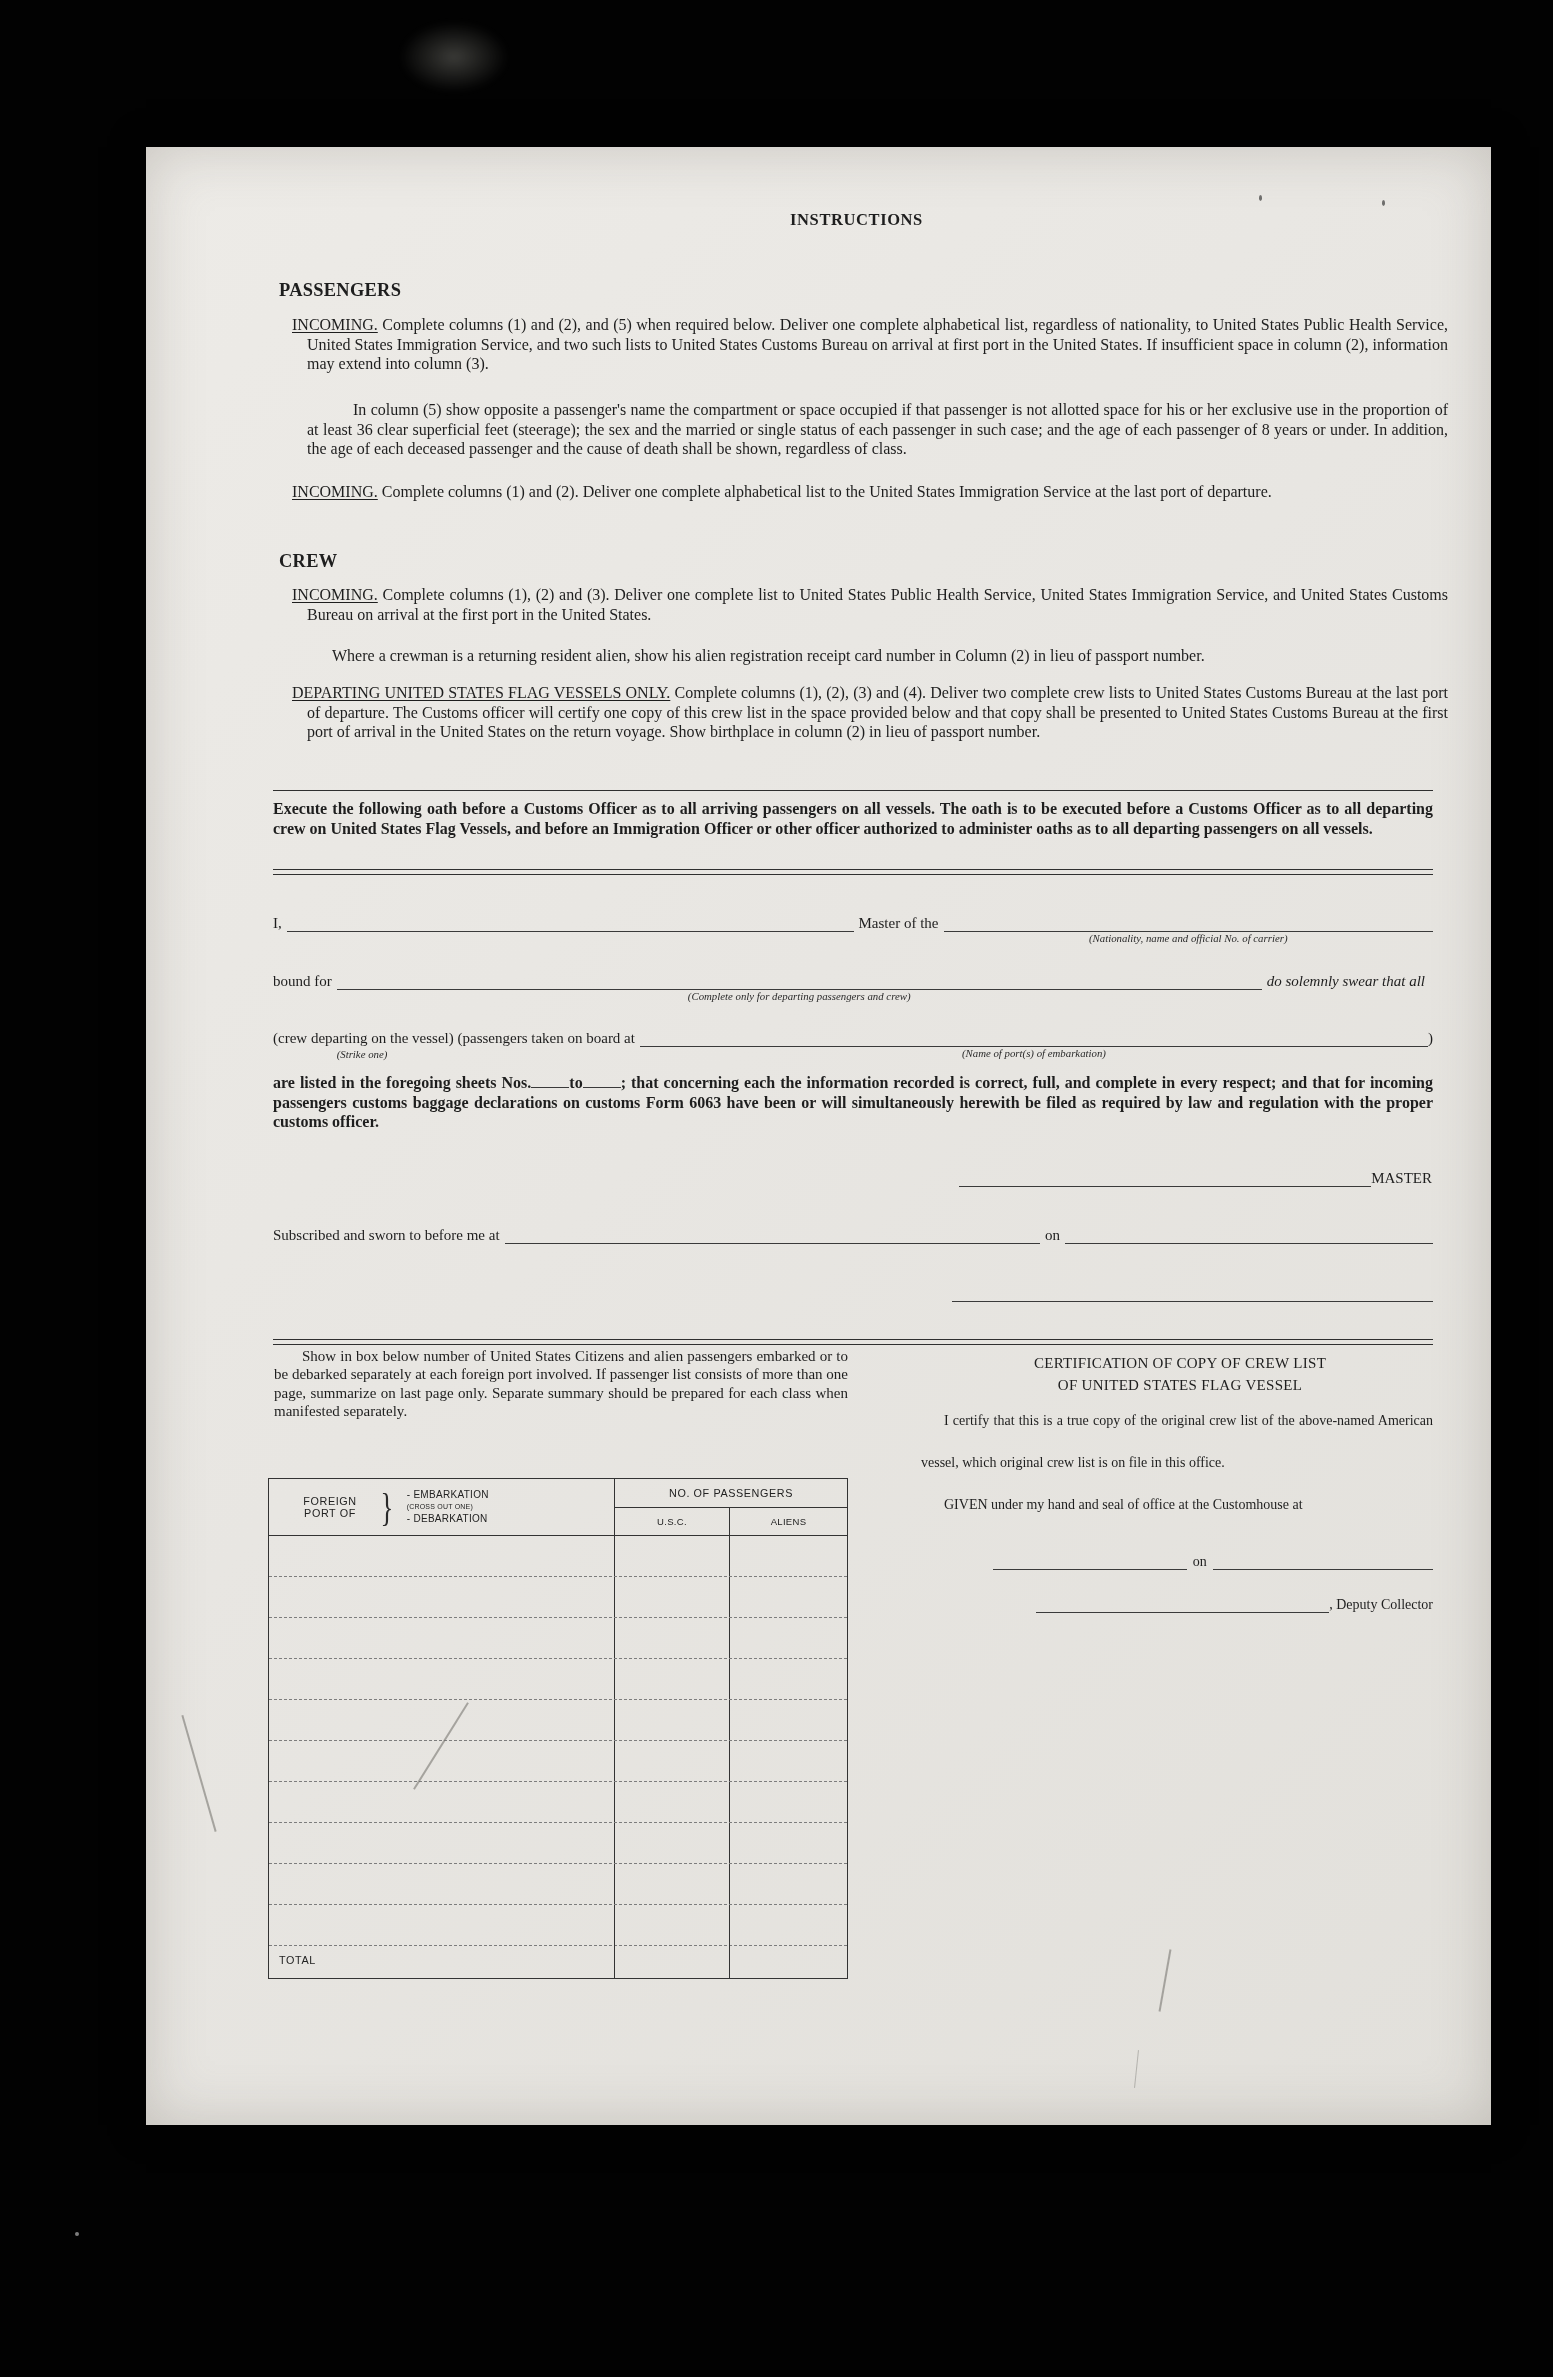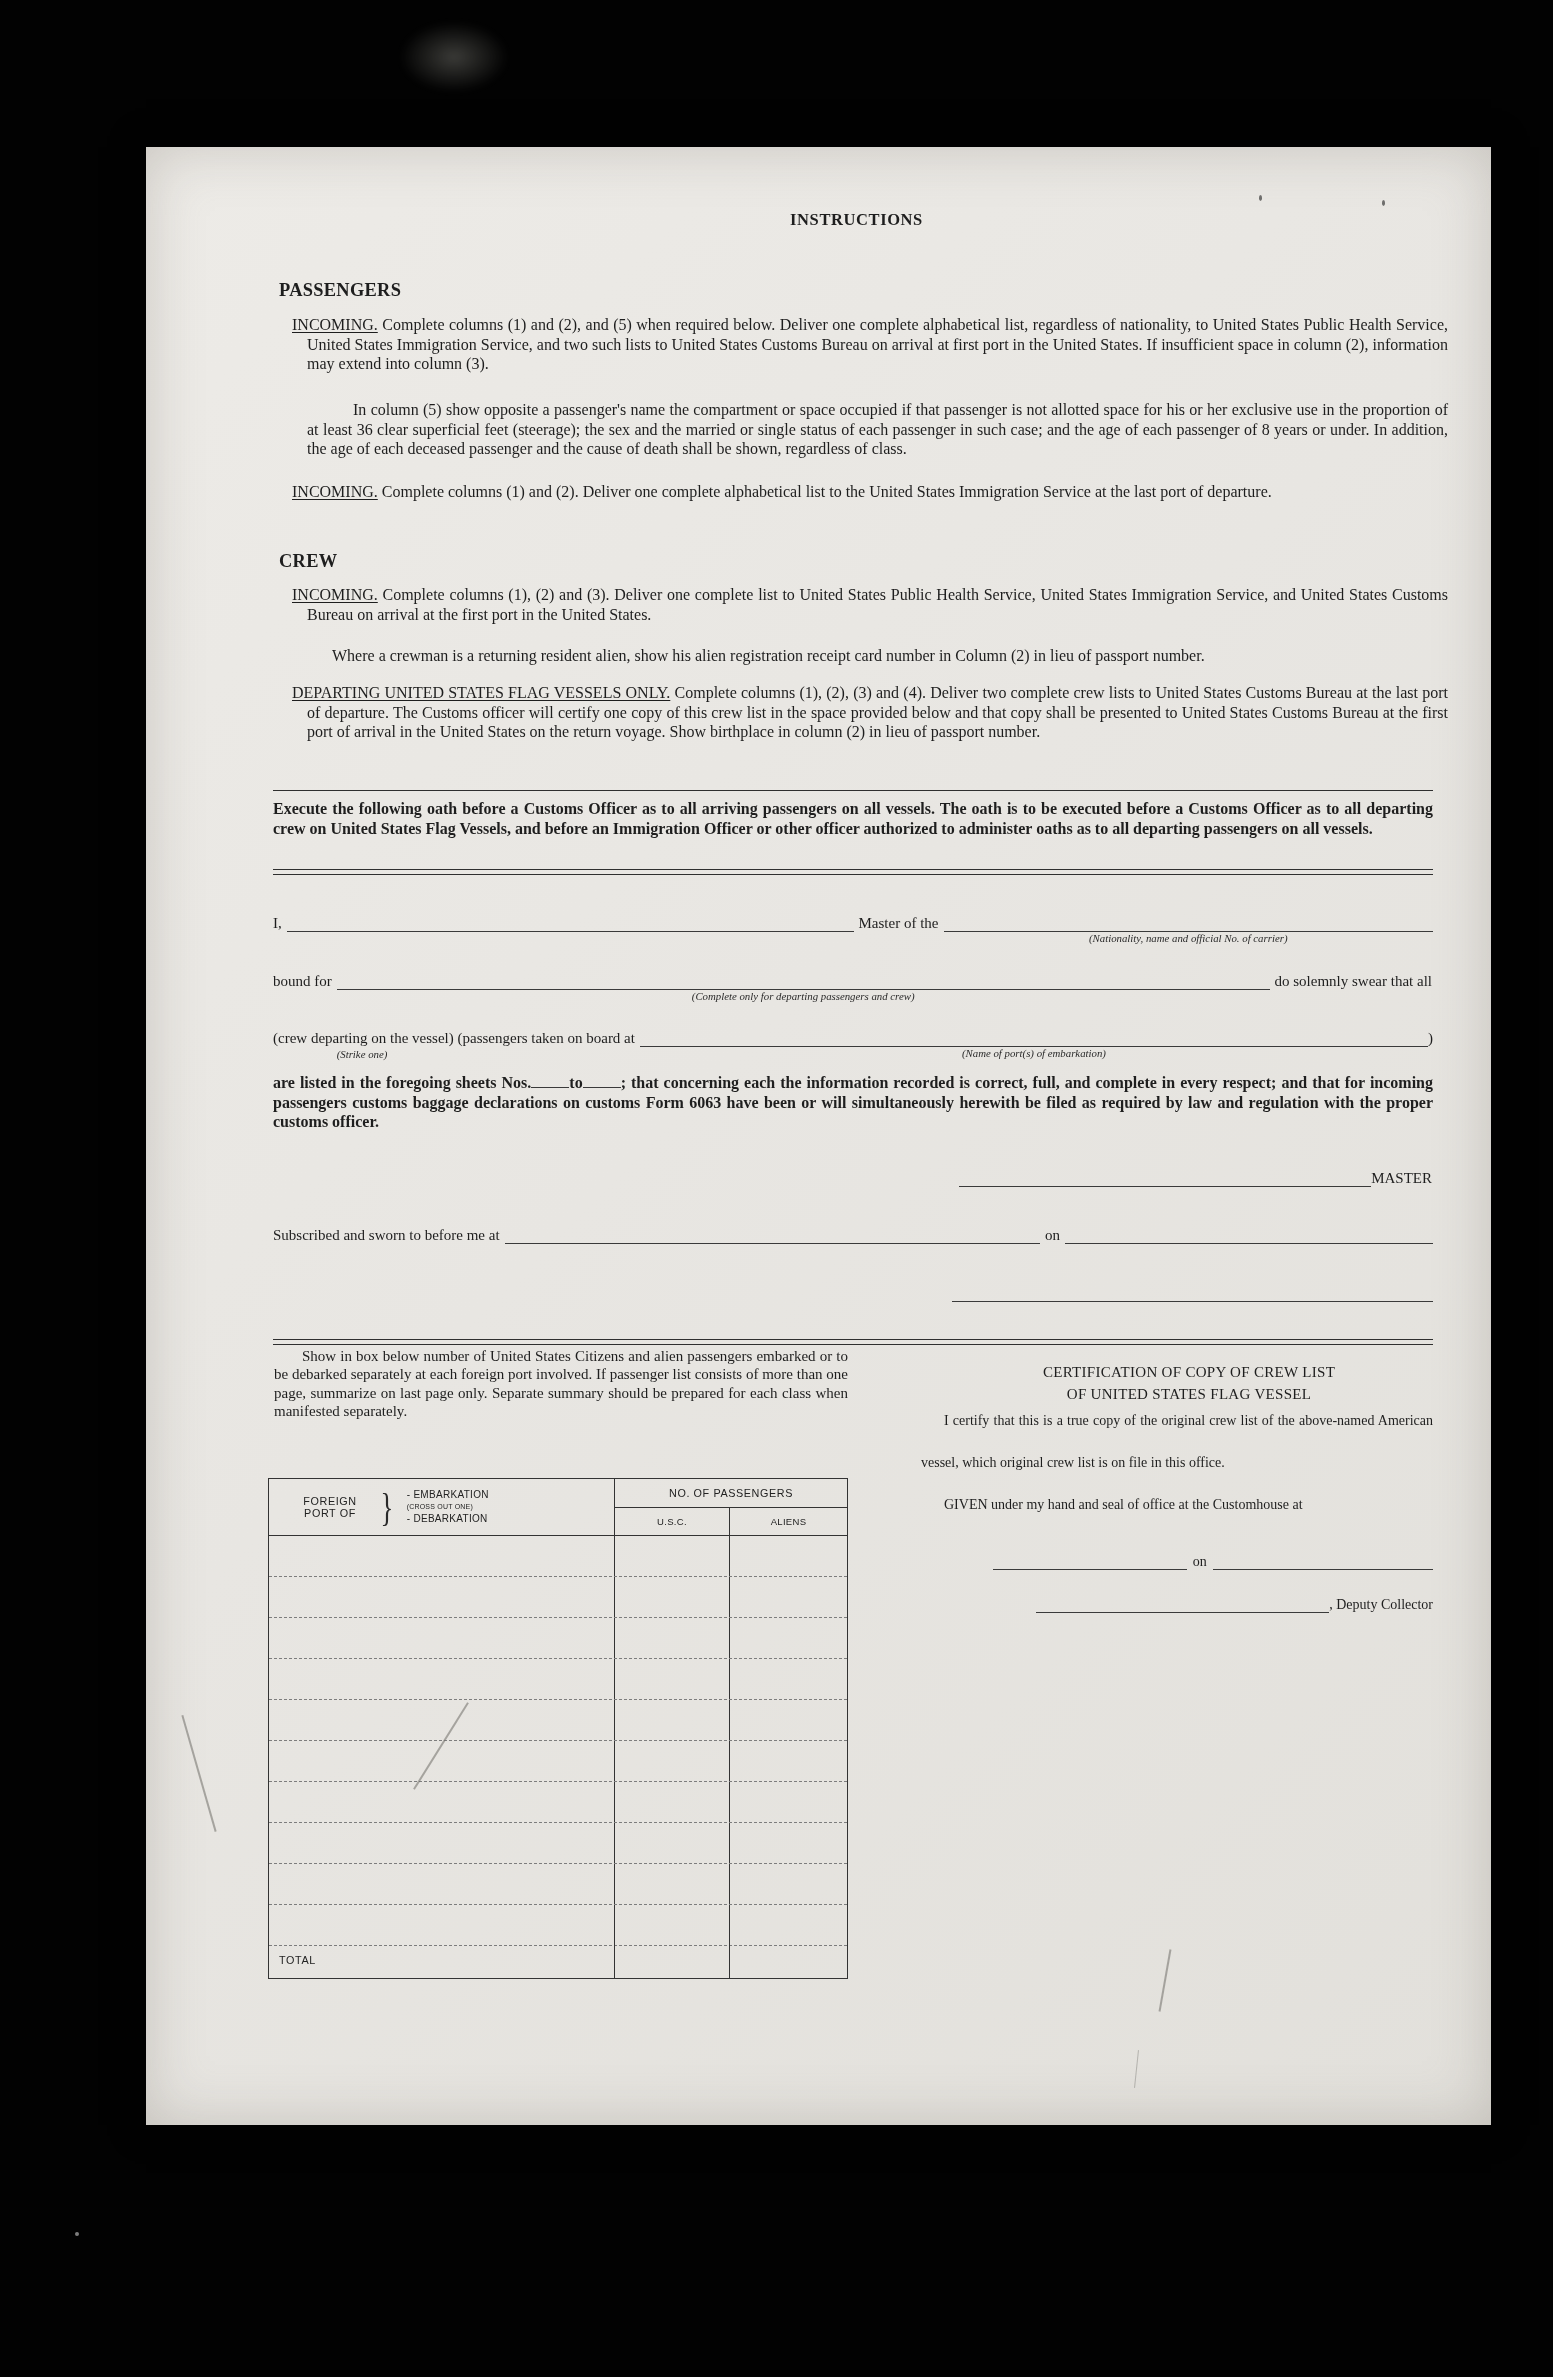--- a/index.html
+++ b/index.html
@@ -93,21 +93,21 @@
   .th-aliens{flex:1;display:flex;align-items:center;justify-content:center;font-size:9.5px;letter-spacing:0.3px;}
   .tbody{height:406px;}
   .trow{height:41px;box-sizing:border-box;display:flex;border-bottom:1.3px dashed #7d7d7d;}
   .cell{box-sizing:border-box;height:100%;}
   .c-port{width:346px;border-right:1.3px solid #333;display:flex;align-items:center;padding-left:10px;font-size:10.8px;letter-spacing:0.6px;text-align:right;}
   .c-usc{width:115px;border-right:1.3px solid #333;}
   .c-aliens{flex:1;}
   .trow.total{height:36px;border-bottom:none;}
   
   .cert-title{
-    position:absolute;top:1203px;left:775px;width:512px;margin:12px;text-align:center;
+    position:absolute;top:1203px;left:775px;width:512px;margin:3px;text-align:center;
     font-size:15px;line-height:21.6px;letter-spacing:0.3px;
   }
   .cert-body{
     position:absolute;top:1253px;left:775px;width:512px;
     font-size:14px;line-height:42px;text-align:justify;
   }
   .cert-body p{margin:0;text-indent:23px;}
   .cert-flex{
     position:absolute;left:847px;width:440px;height:19px;
     display:flex;align-items:flex-end;font-size:14px;white-space:nowrap;
@@ -171,21 +171,21 @@
       <span class="blank" style="flex:7.6;">
         <i class="cap">(Nationality, name and official No. of carrier)</i>
       </span>
     </div>
 
     <div class="oath-line" style="top:821px;">
       <span class="olabel first">bound for</span>
       <span class="blank" style="flex:1;text-align:right;">
         <i class="cap">(Complete only for departing passengers and crew)</i>
       </span>
-      <span class="olabel" style="margin-right:1px;">do solemnly swear that all</span>
+      <span class="olabel" style="margin-right:8px;font-style:italic;">do solemnly swear that all</span>
     </div>
 
     <div class="oath-line" style="top:878px;">
       <span class="olabel first">(crew departing on the vessel) (passengers taken on board at</span>
       <i class="cap left" style="top:100%;">(Strike one)</i>
       <span class="blank" style="flex:1;">
         <i class="cap">(Name of port(s) of embarkation)</i>
       </span>
       <span class="olabel" style="margin:0;">)</span>
     </div>

